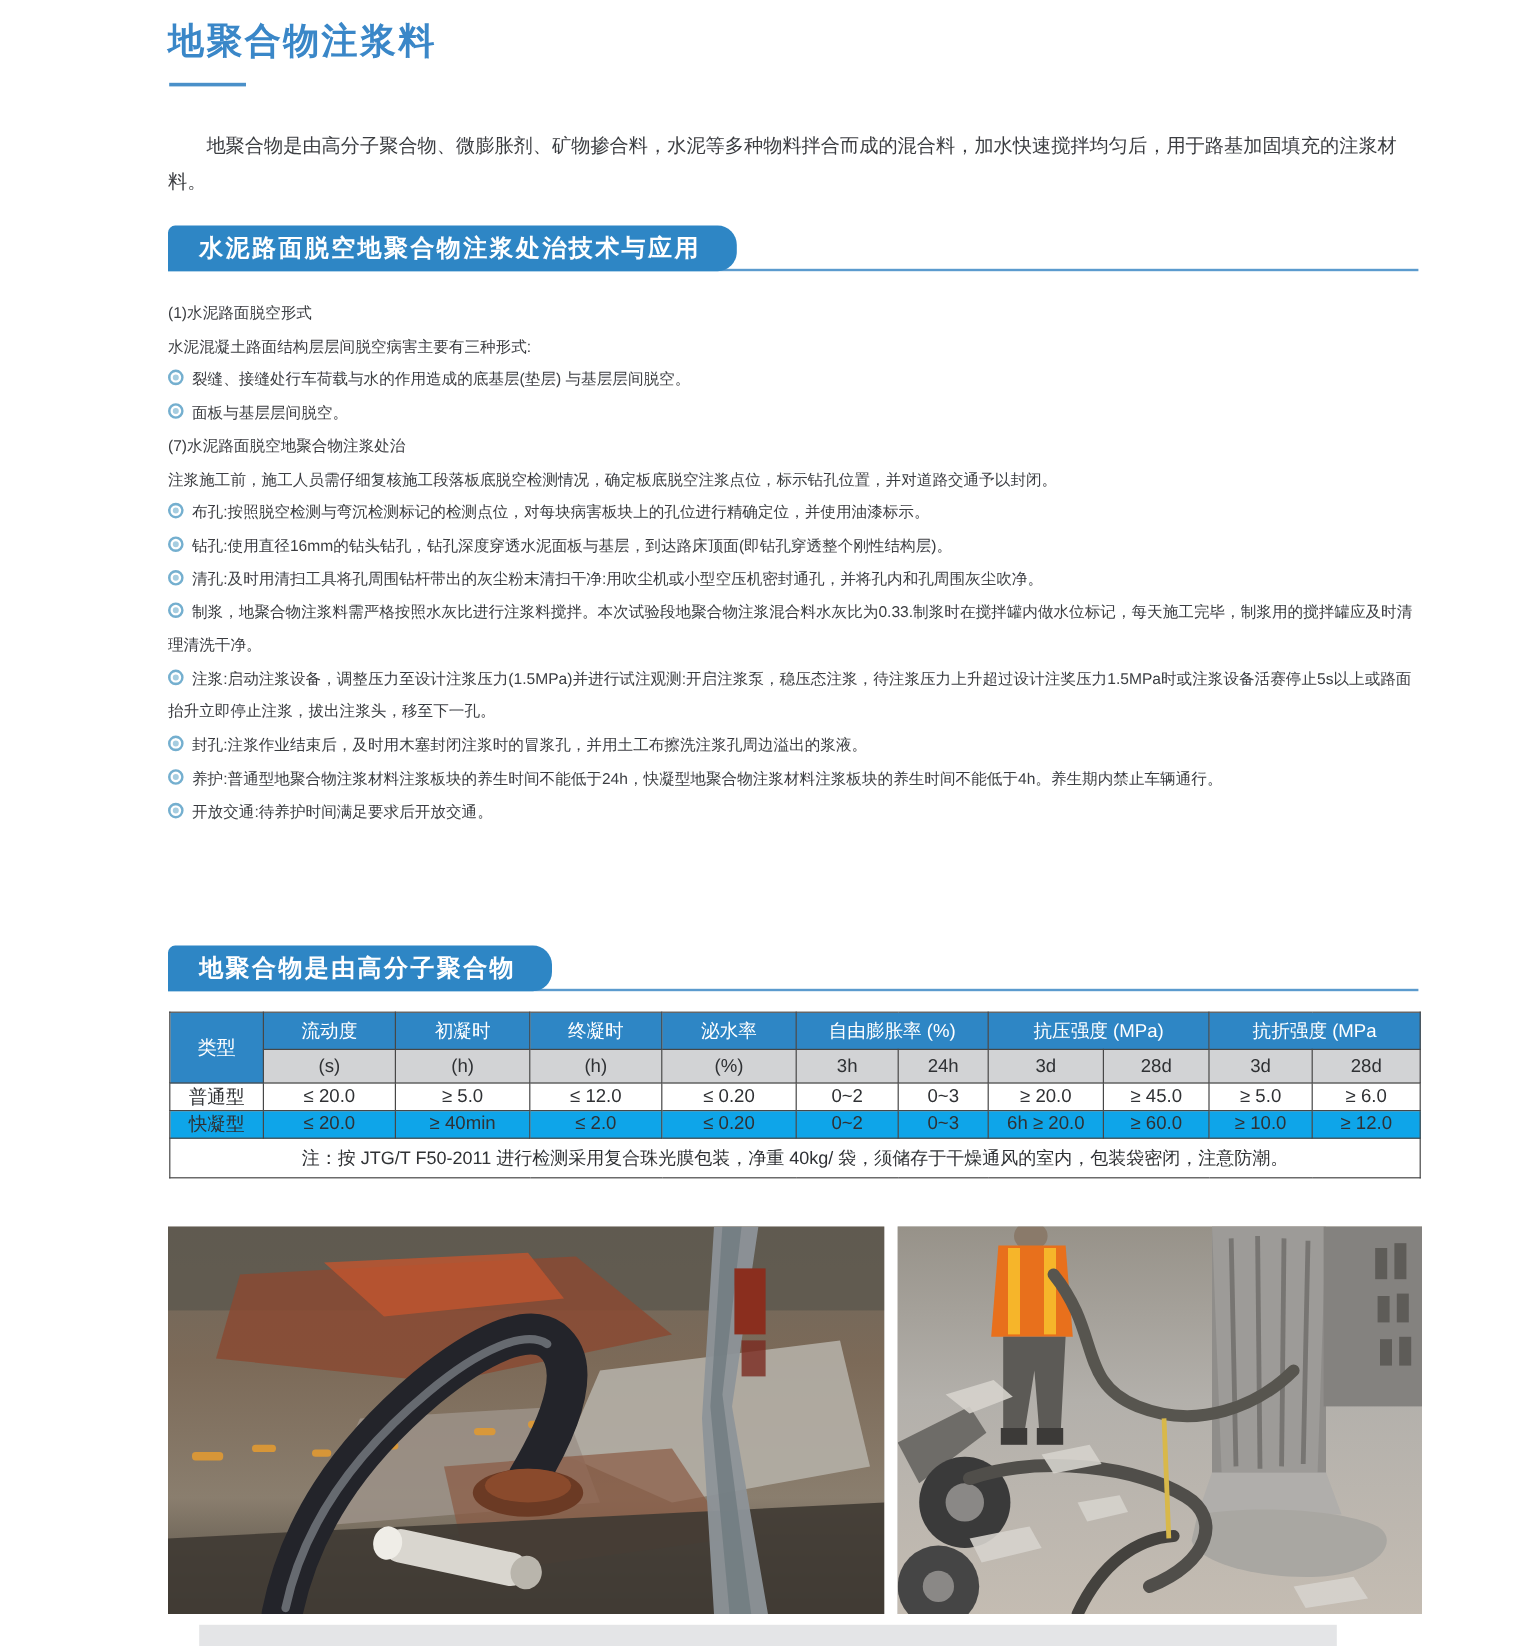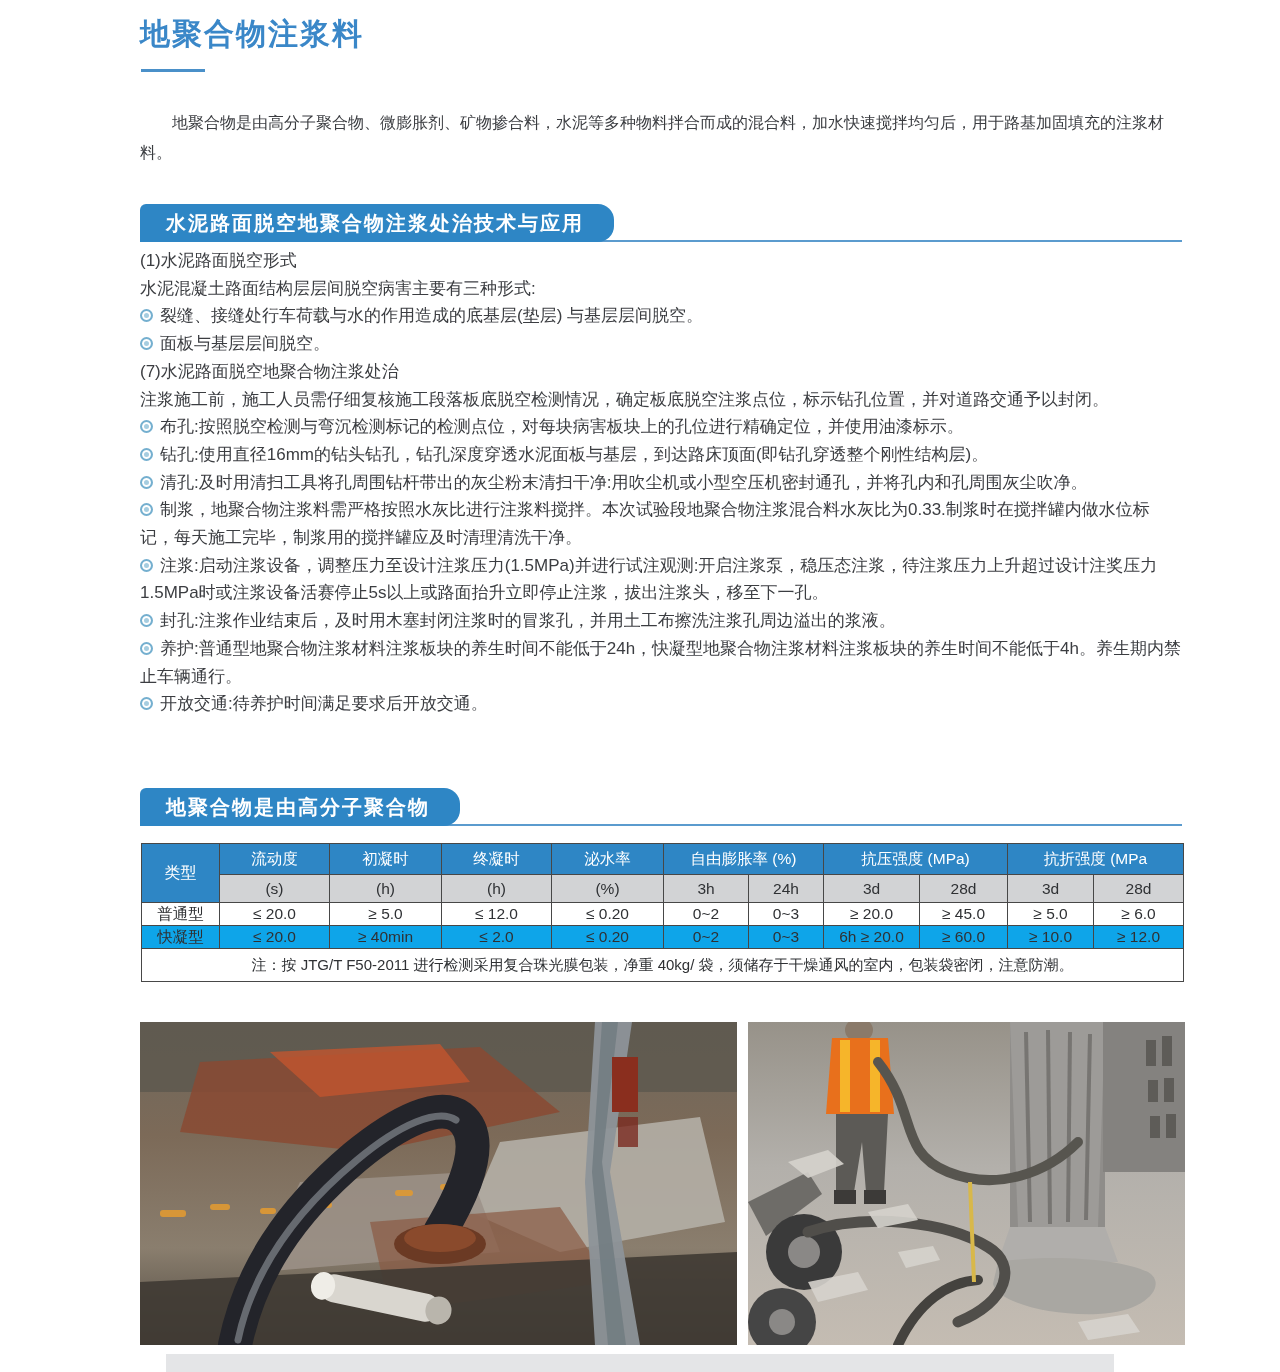--- a/index.html
+++ b/index.html
@@ -19,25 +19,25 @@
   .intro { top:108px; font-size:16px; line-height:30px; text-indent:2em; color:#3b3d41; }
 
   
   .banner-wrap { position:absolute; left:140px; width:1042px; height:38px; }
   .banner-rule { position:absolute; left:0; bottom:0; width:100%; height:2px; background:#5b9bce; }
   .banner {
     position:absolute; left:0; top:0; height:38px; background:#2e86c5;
     border-radius:6px 16px 16px 0; color:#ffffff; font-size:20px; font-weight:bold;
     letter-spacing:2px; line-height:38px; padding:0 30px 0 26px; white-space:nowrap;
   }
-  .banner-1 { top:204px;padding-left:20px; }
+  .banner-1 { top:188px;padding-left:20px; }
   .banner-2 { top:788px; }
 
   
-  .bodytext { top:247px; font-size:17px; line-height:27.7px; color:#3b3d41; }
+  .bodytext { top:247px; font-size:13px; line-height:27.7px; color:#3b3d41; }
   .bodytext p { margin:0; }
   .ring {
     display:inline-block; width:13px; height:13px; border-radius:50%;
     border:2px solid #74afcf;
     box-shadow: inset 0 0 0 2px #ffffff, inset 0 0 0 5px #a6cde0;
     vertical-align:-1px; margin-right:7px; background:#ffffff;
   }
 
   
   .spec-table-wrap { position:absolute; left:141px; top:843px; width:1042px; }

